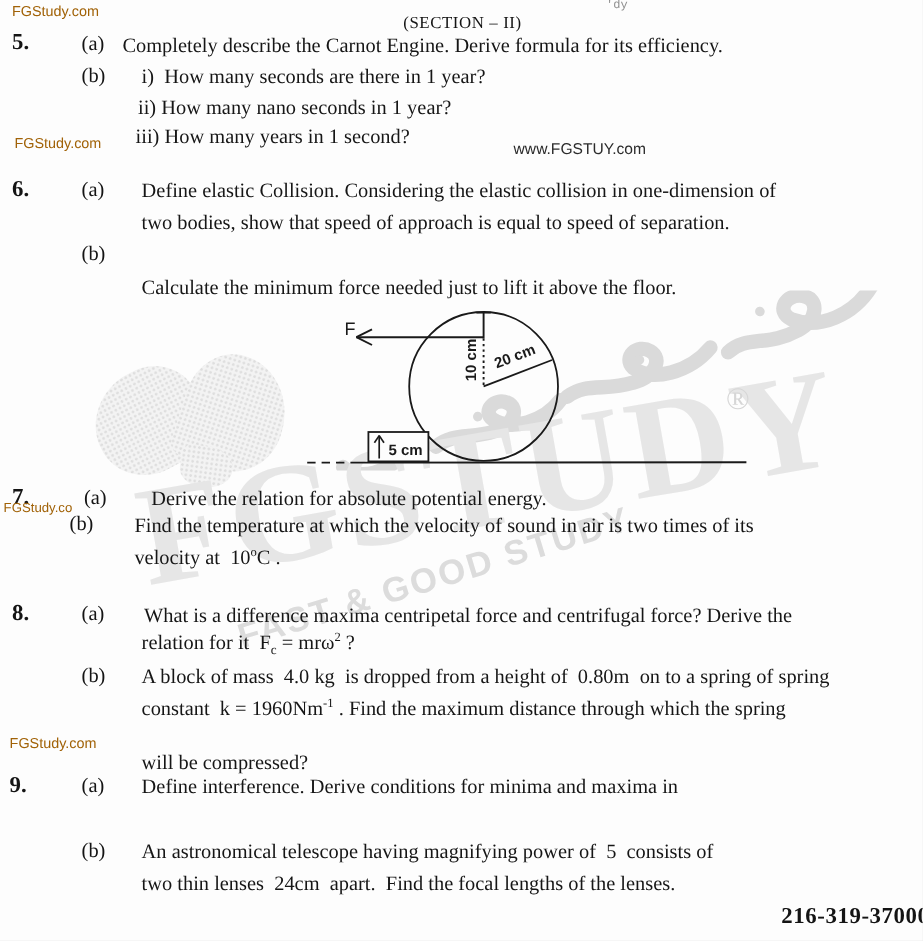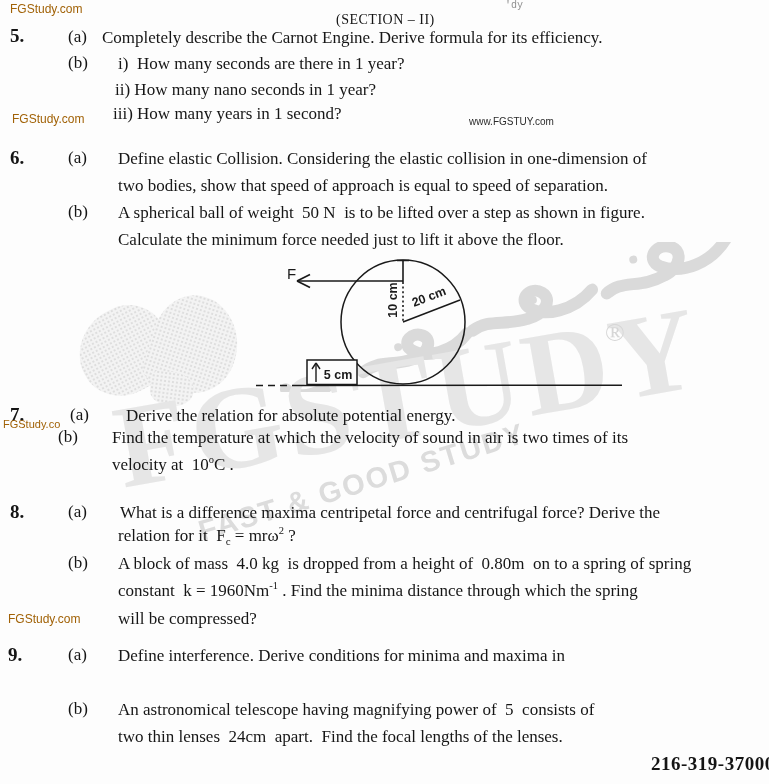--- a/index.html
+++ b/index.html
@@ -65,28 +65,27 @@
 
   <div class="abs qnum" style="left:10px;top:25px">5.</div>
   <div class="abs plabel" style="left:68px;top:27px">(a)</div>
   <div class="abs txt" style="left:102px;top:27px">Completely describe the Carnot Engine. Derive formula for its efficiency.</div>
   <div class="abs plabel" style="left:68px;top:53px">(b)</div>
   <div class="abs txt" style="left:118px;top:53px">i)&nbsp;&nbsp;How many seconds are there in 1 year?</div>
   <div class="abs txt" style="left:115px;top:79px">ii) How many nano seconds in 1 year?</div>
   <div class="abs txt" style="left:113px;top:103px">iii) How many years in 1 second?</div>
 
   <div class="abs small-sans" style="left:12px;top:112px">FGStudy.com</div>
-  <div class="abs small-sans" style="left:469px;top:116px;font-size:10px;color:#2b2b2b">www.FGSTUY.com</div>
+  <div class="abs small-sans" style="left:428px;top:116px;font-size:13px;color:#2b2b2b">www.FGSTUY.com</div>
 
   <div class="abs qnum" style="left:10px;top:147px">6.</div>
   <div class="abs plabel" style="left:68px;top:148px">(a)</div>
   <div class="abs txt" style="left:118px;top:148px">Define elastic Collision. Considering the elastic collision in one-dimension of</div>
   <div class="abs txt" style="left:118px;top:175px">two bodies, show that speed of approach is equal to speed of separation.</div>
   <div class="abs plabel" style="left:68px;top:202px">(b)</div>
-  <div class="abs txt" style="left:118px;top:202px">A spherical ball of weight&nbsp; 50&nbsp;N &nbsp;is to be lifted over a step as shown in figure.</div>
   <div class="abs txt" style="left:118px;top:229px">Calculate the minimum force needed just to lift it above the floor.</div>
 
   <svg class="abs fig" style="left:250px;top:252px" width="390" height="140" viewBox="0 0 390 140">
 
     <line x1="6" y1="133.5" x2="42" y2="133.5" stroke="#1a1a1a" stroke-width="1.6" stroke-dasharray="7 5"></line>
     <line x1="42" y1="133.5" x2="372" y2="133.2" stroke="#1a1a1a" stroke-width="1.6"></line>
 
     <circle cx="153" cy="70" r="62" fill="none" stroke="#1a1a1a" stroke-width="1.5"></circle>
 
     <line x1="147" y1="8.5" x2="159" y2="8.5" stroke="#1a1a1a" stroke-width="1.5"></line>
@@ -117,22 +116,22 @@
   <div class="abs plabel" style="left:58px;top:427px">(b)</div>
   <div class="abs txt" style="left:112px;top:427px">Find the temperature at which the velocity of sound in air is two times of its</div>
   <div class="abs txt" style="left:112px;top:454px"><span>velocity at &nbsp;10</span><sup class="sp">o</sup><span>C .</span></div>
 
   <div class="abs qnum" style="left:10px;top:501px">8.</div>
   <div class="abs plabel" style="left:68px;top:502px">(a)</div>
   <div class="abs txt" style="left:120px;top:502px">What is a difference maxima centripetal force and centrifugal force? Derive the</div>
   <div class="abs txt" style="left:118px;top:525px"><span>relation for it &nbsp;F</span><sub class="sb">c</sub><span> = mrω</span><sup class="sp">2</sup><span> ?</span></div>
   <div class="abs plabel" style="left:68px;top:553px">(b)</div>
   <div class="abs txt" style="left:118px;top:553px">A block of mass &nbsp;4.0 kg &nbsp;is dropped from a height of &nbsp;0.80m &nbsp;on to a spring of spring</div>
-  <div class="abs txt" style="left:118px;top:580px"><span>constant &nbsp;k = 1960Nm</span><sup class="sp">-1</sup><span> . Find the minima distance through which the spring</span></div>
-  <div class="abs txt" style="left:118px;top:608px">will be compressed?</div>
+  <div class="abs txt" style="left:118px;top:580px"><span>constant &nbsp;k = 1960Nm</span><sup class="sp">-1</sup><span> . Find the maximum distance through which the spring</span></div>
+  <div class="abs txt" style="left:118px;top:625px">will be compressed?</div>
   <div class="abs small-sans" style="left:8px;top:612px">FGStudy.com</div>
 
   <div class="abs qnum" style="left:8px;top:644px">9.</div>
   <div class="abs plabel" style="left:68px;top:645px">(a)</div>
   <div class="abs txt" style="left:118px;top:645px">Define interference. Derive conditions for minima and maxima in</div>
   <div class="abs plabel" style="left:68px;top:699px">(b)</div>
   <div class="abs txt" style="left:118px;top:699px">An astronomical telescope having magnifying power of &nbsp;5 &nbsp;consists of</div>
   <div class="abs txt" style="left:118px;top:726px">two thin lenses &nbsp;24cm &nbsp;apart. &nbsp;Find the focal lengths of the lenses.</div>
 
   <div class="abs footer-code" style="left:651px;top:753px">216-319-37000</div>

